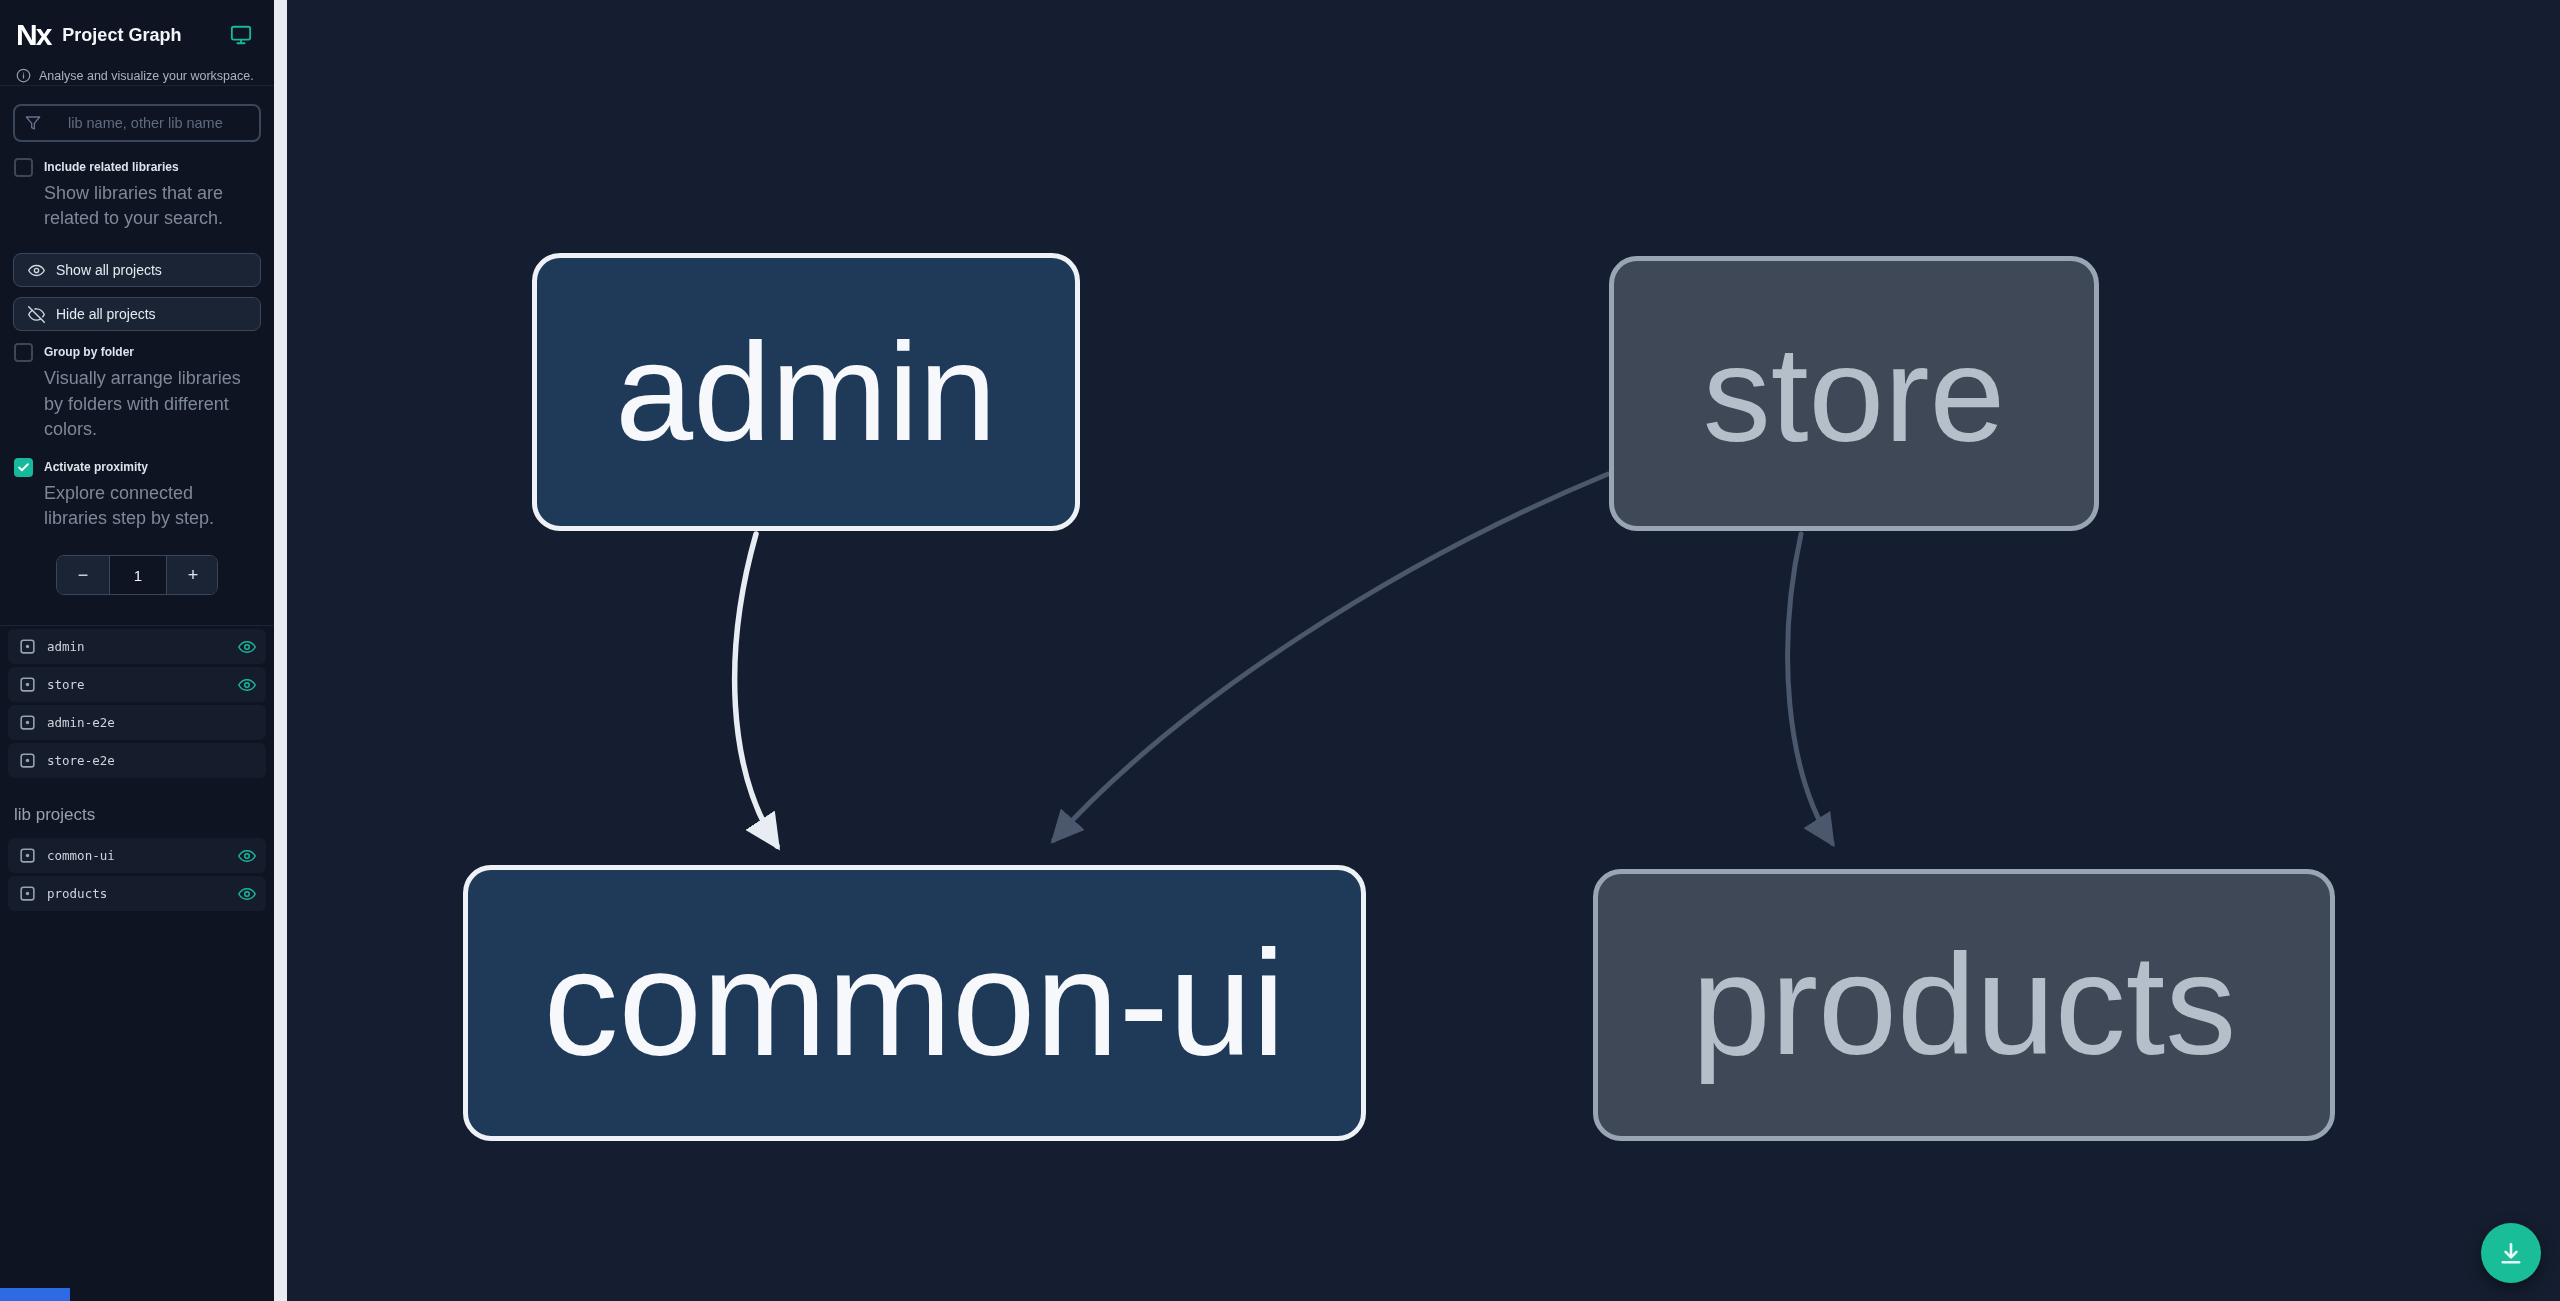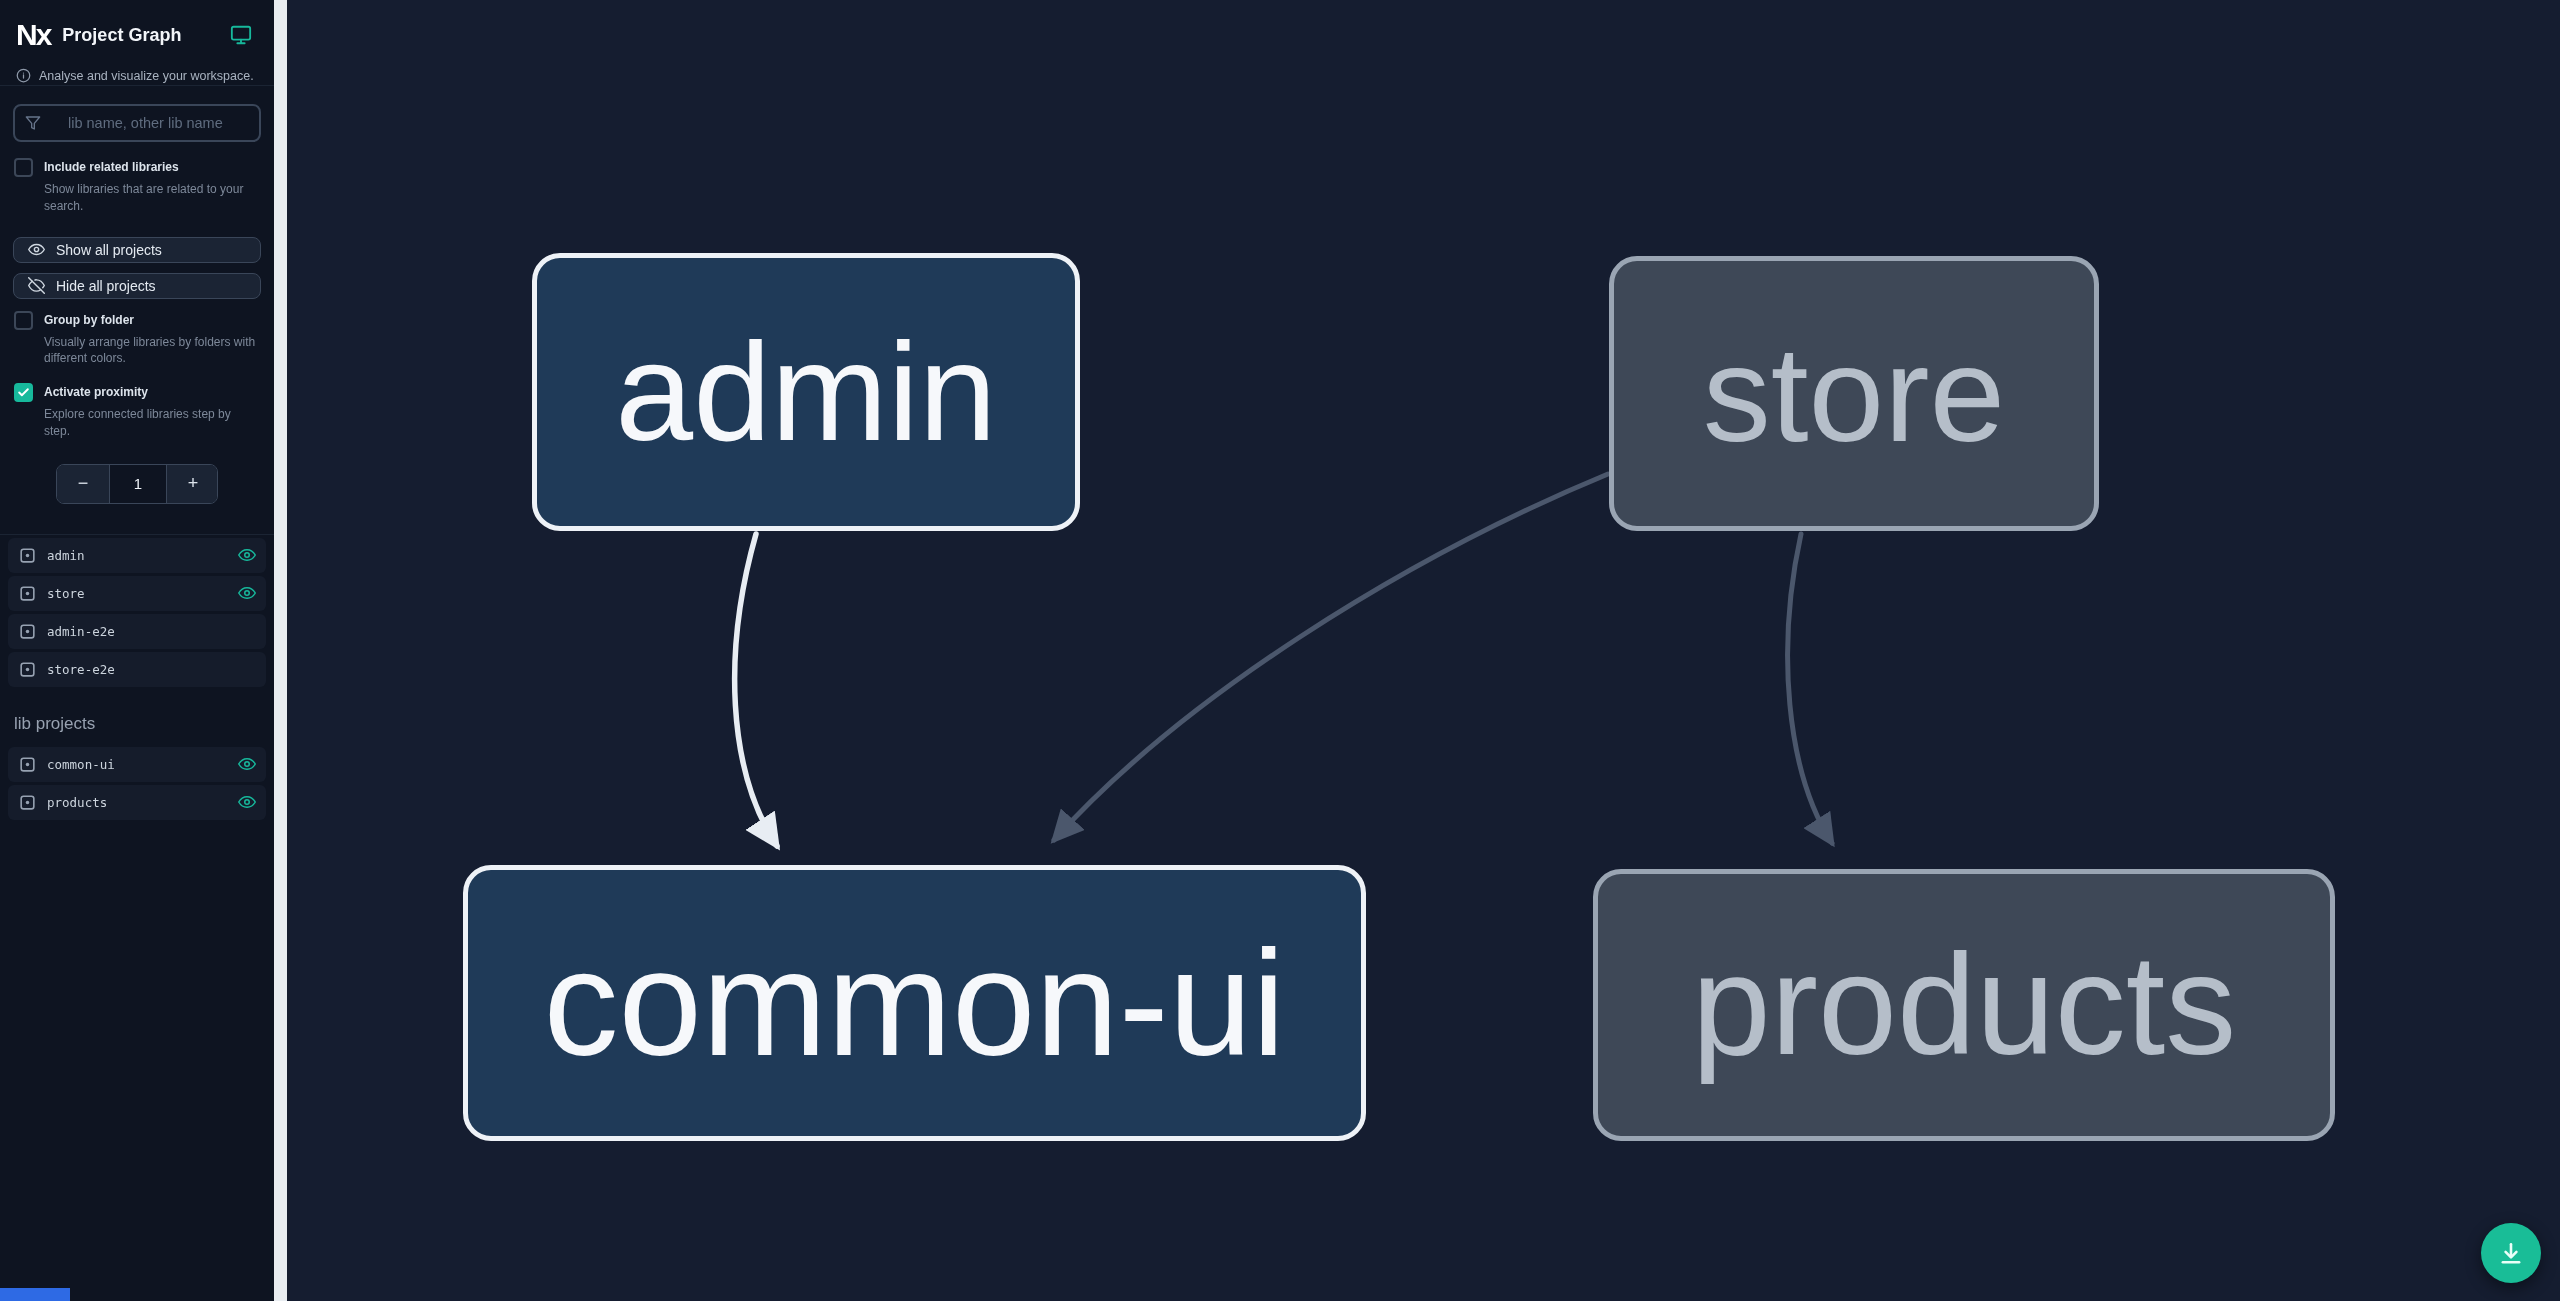--- a/index.html
+++ b/index.html
@@ -45,24 +45,24 @@
   .search input::placeholder { color:#5f6c7f; }
 
   .opt { display:grid; grid-template-columns:20px 1fr; gap:4px 10px; padding:12px 14px 4px; }
   .cb {
     width:19px; height:19px; border-radius:4px; border:2px solid #3c4758;
     background:#0e1421; margin-top:0; cursor:pointer; display:flex;
     align-items:center; justify-content:center;
   }
   .cb.checked { background:#17b99c; border-color:#17b99c; }
   .opt .lbl { font-size:12px; font-weight:700; color:#dde4ec; padding-top:2px; }
-  .opt .desc { grid-column:2; font-size:12px; line-height:1.4; color:#7d8899; padding-right:4px; }
+  .opt .desc { grid-column:2; font-size:18px; line-height:1.4; color:#7d8899; padding-right:4px; }
 
   .btn {
-    margin:10px 13px 0; height:26px; display:flex; align-items:center; gap:11px;
+    margin:10px 13px 0; height:34px; display:flex; align-items:center; gap:11px;
     padding:0 14px; background:#1b2434; border:1px solid #3a4659; border-radius:8px;
     color:#e4eaf1; font-size:14px; width:calc(100% - 26px); cursor:pointer;
     font-family:inherit;
   }
   .btn:first-of-type { margin-top:18px; }
   .btn .ic { color:#cfd7e0; display:flex; }
 
   .stepper {
     margin:20px auto 0; width:162px; height:40px;
     display:grid; grid-template-columns:52px 58px 52px;

